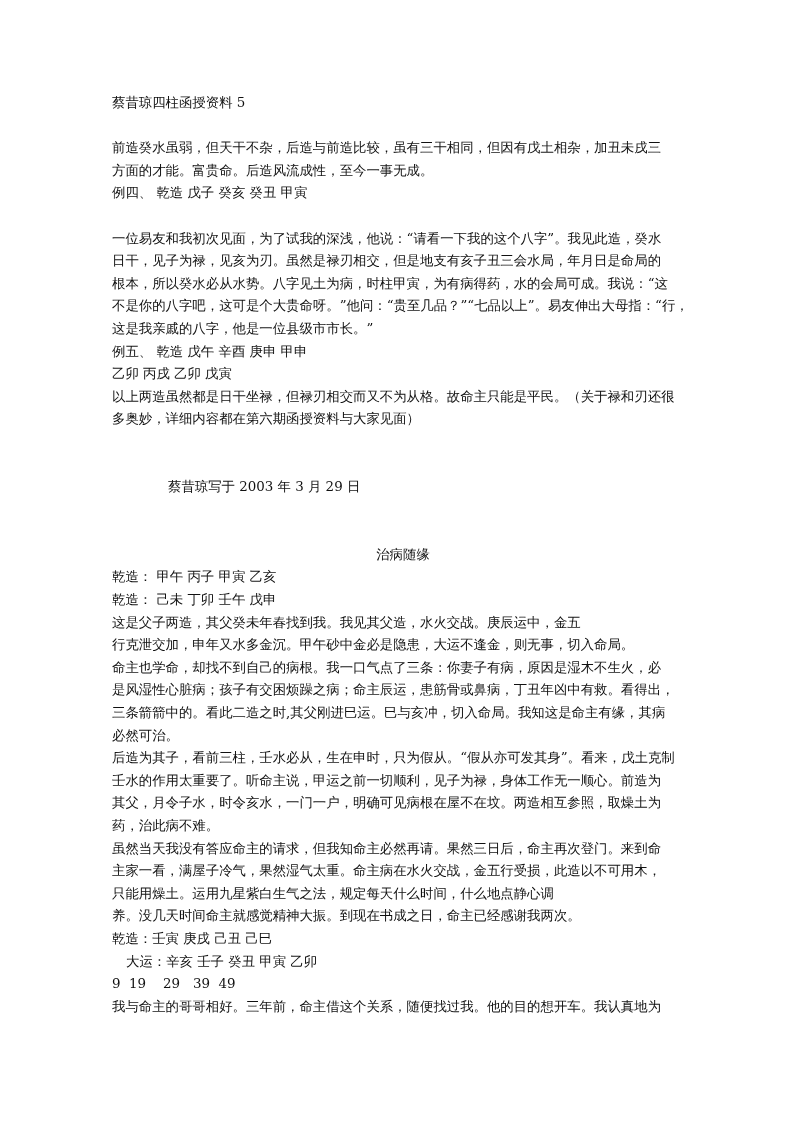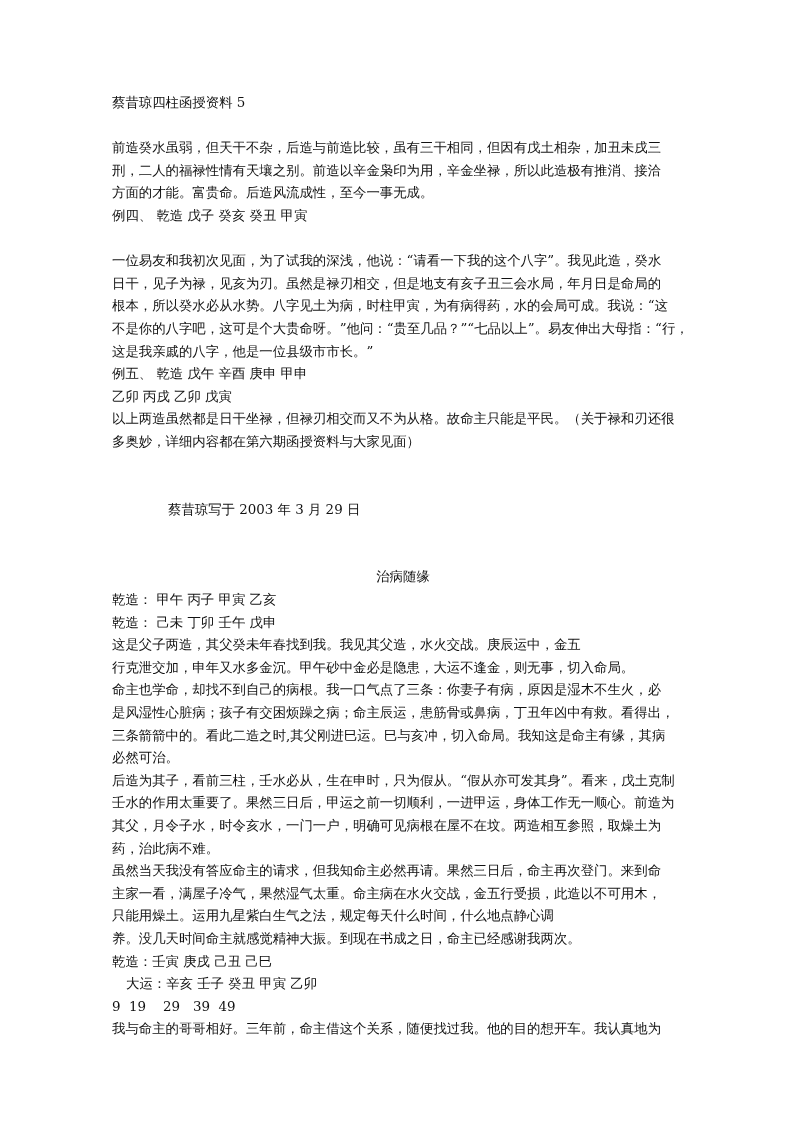--- a/index.html
+++ b/index.html
@@ -33,21 +33,20 @@
     .indent-dayun { padding-left: 14px; }
   </style>
 </head>
 <body>
 
 <div class="page">
   <span class="line">蔡昔琼四柱函授资料 5</span>
   <div class="blank"></div>
 
   <span class="line">前造癸水虽弱，但天干不杂，后造与前造比较，虽有三干相同，但因有戊土相杂，加丑未戌三</span>
-  <span class="line">刑，二人的福禄性情有天壤之别。前造以辛金枭印为用，辛金坐禄，所以此造极有推消、接洽</span>
   <span class="line">方面的才能。富贵命。后造风流成性，至今一事无成。</span>
 
   <span class="line">例四、 乾造 戊子 癸亥 癸丑 甲寅</span>
   <div class="blank"></div>
   <span class="line">一位易友和我初次见面，为了试我的深浅，他说：“请看一下我的这个八字”。我见此造，癸水</span>
   <span class="line">日干，见子为禄，见亥为刃。虽然是禄刃相交，但是地支有亥子丑三会水局，年月日是命局的</span>
   <span class="line">根本，所以癸水必从水势。八字见土为病，时柱甲寅，为有病得药，水的会局可成。我说：“这</span>
   <span class="line">不是你的八字吧，这可是个大贵命呀。”他问：“贵至几品？”“七品以上”。易友伸出大母指：“行，</span>
   <span class="line">这是我亲戚的八字，他是一位县级市市长。”</span>
 
@@ -65,21 +64,21 @@
   <span class="line indent-heading">治病随缘</span>
   <span class="line">乾造：  甲午 丙子  甲寅 乙亥</span>
   <span class="line">乾造：  己未 丁卯  壬午 戊申</span>
   <span class="line">这是父子两造，其父癸未年春找到我。我见其父造，水火交战。庚辰运中，金五</span>
   <span class="line">行克泄交加，申年又水多金沉。甲午砂中金必是隐患，大运不逢金，则无事，切入命局。</span>
   <span class="line">命主也学命，却找不到自己的病根。我一口气点了三条：你妻子有病，原因是湿木不生火，必</span>
   <span class="line">是风湿性心脏病；孩子有交困烦躁之病；命主辰运，患筋骨或鼻病，丁丑年凶中有救。看得出，</span>
   <span class="line">三条箭箭中的。看此二造之时,其父刚进巳运。巳与亥冲，切入命局。我知这是命主有缘，其病</span>
   <span class="line">必然可治。</span>
   <span class="line">后造为其子，看前三柱，壬水必从，生在申时，只为假从。“假从亦可发其身”。看来，戊土克制</span>
-  <span class="line">壬水的作用太重要了。果然三日后，甲运之前一切顺利，一进甲运，身体工作无一顺心。前造为</span>
+  <span class="line">壬水的作用太重要了。听命主说，甲运之前一切顺利，见子为禄，身体工作无一顺心。前造为</span>
   <span class="line">其父，月令子水，时令亥水，一门一户，明确可见病根在屋不在坟。两造相互参照，取燥土为</span>
   <span class="line">药，治此病不难。</span>
   <span class="line">虽然当天我没有答应命主的请求，但我知命主必然再请。果然三日后，命主再次登门。来到命</span>
   <span class="line">主家一看，满屋子冷气，果然湿气太重。命主病在水火交战，金五行受损，此造以不可用木，</span>
   <span class="line">只能用燥土。运用九星紫白生气之法，规定每天什么时间，什么地点静心调</span>
   <span class="line">养。没几天时间命主就感觉精神大振。到现在书成之日，命主已经感谢我两次。</span>
   <span class="line">乾造：壬寅 庚戌 己丑 己巳</span>
   <span class="line indent-dayun">大运：辛亥 壬子 癸丑 甲寅 乙卯</span>
   <span class="line" style="white-space: pre;">9  19    29   39  49</span>
   <span class="line">我与命主的哥哥相好。三年前，命主借这个关系，随便找过我。他的目的想开车。我认真地为</span>

